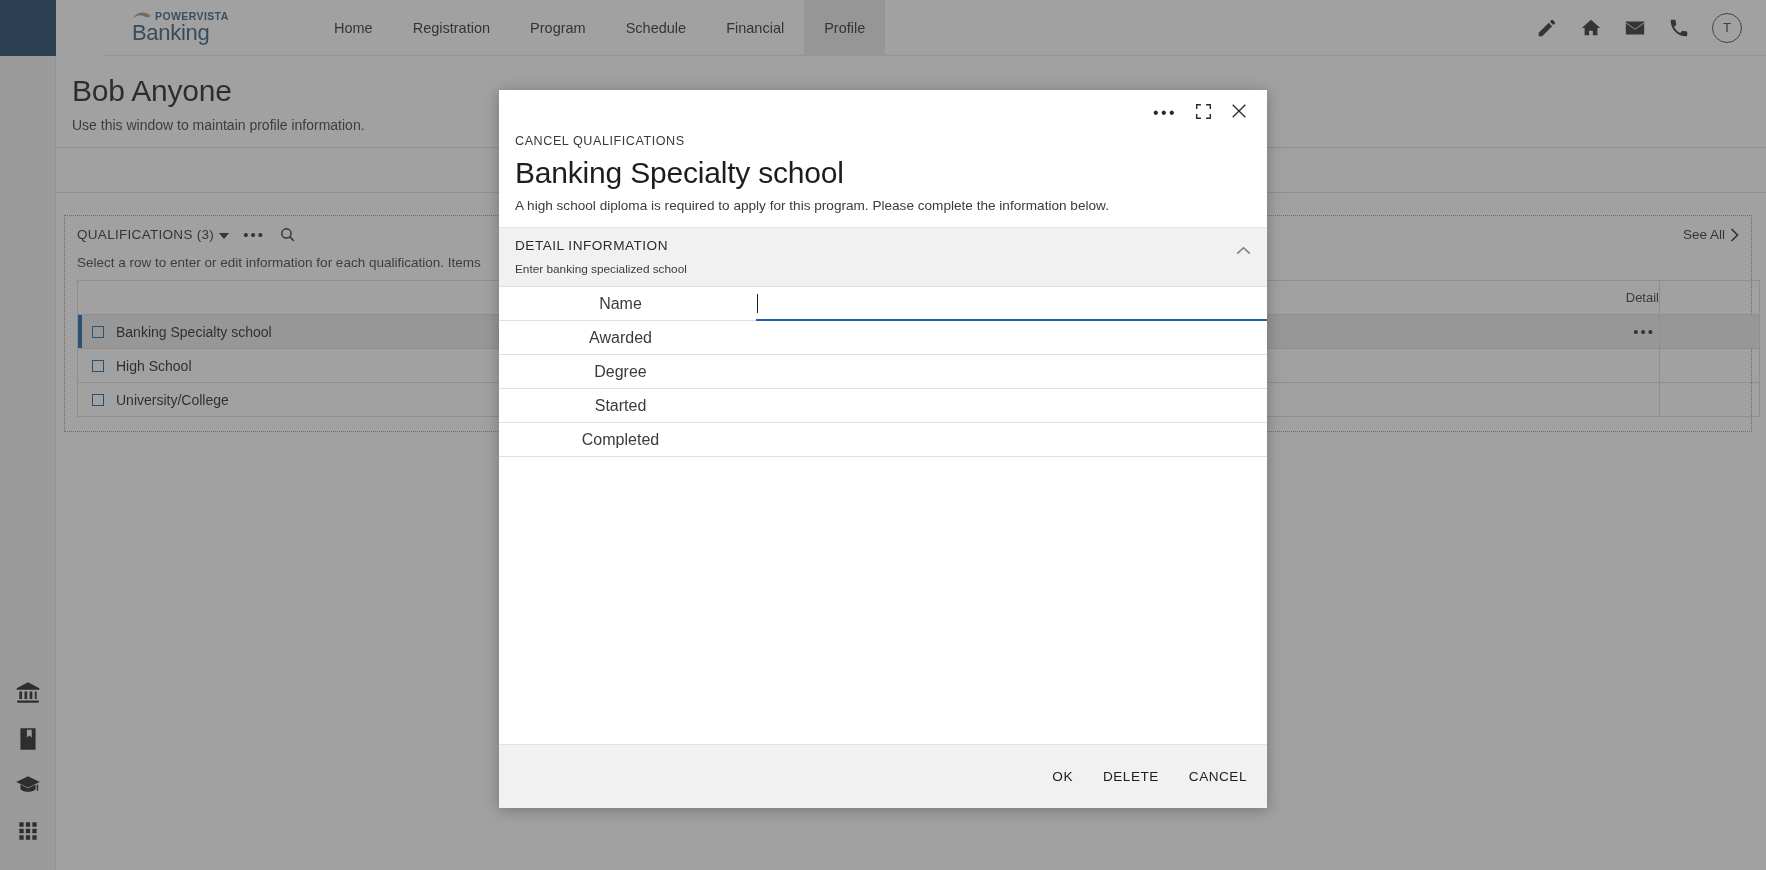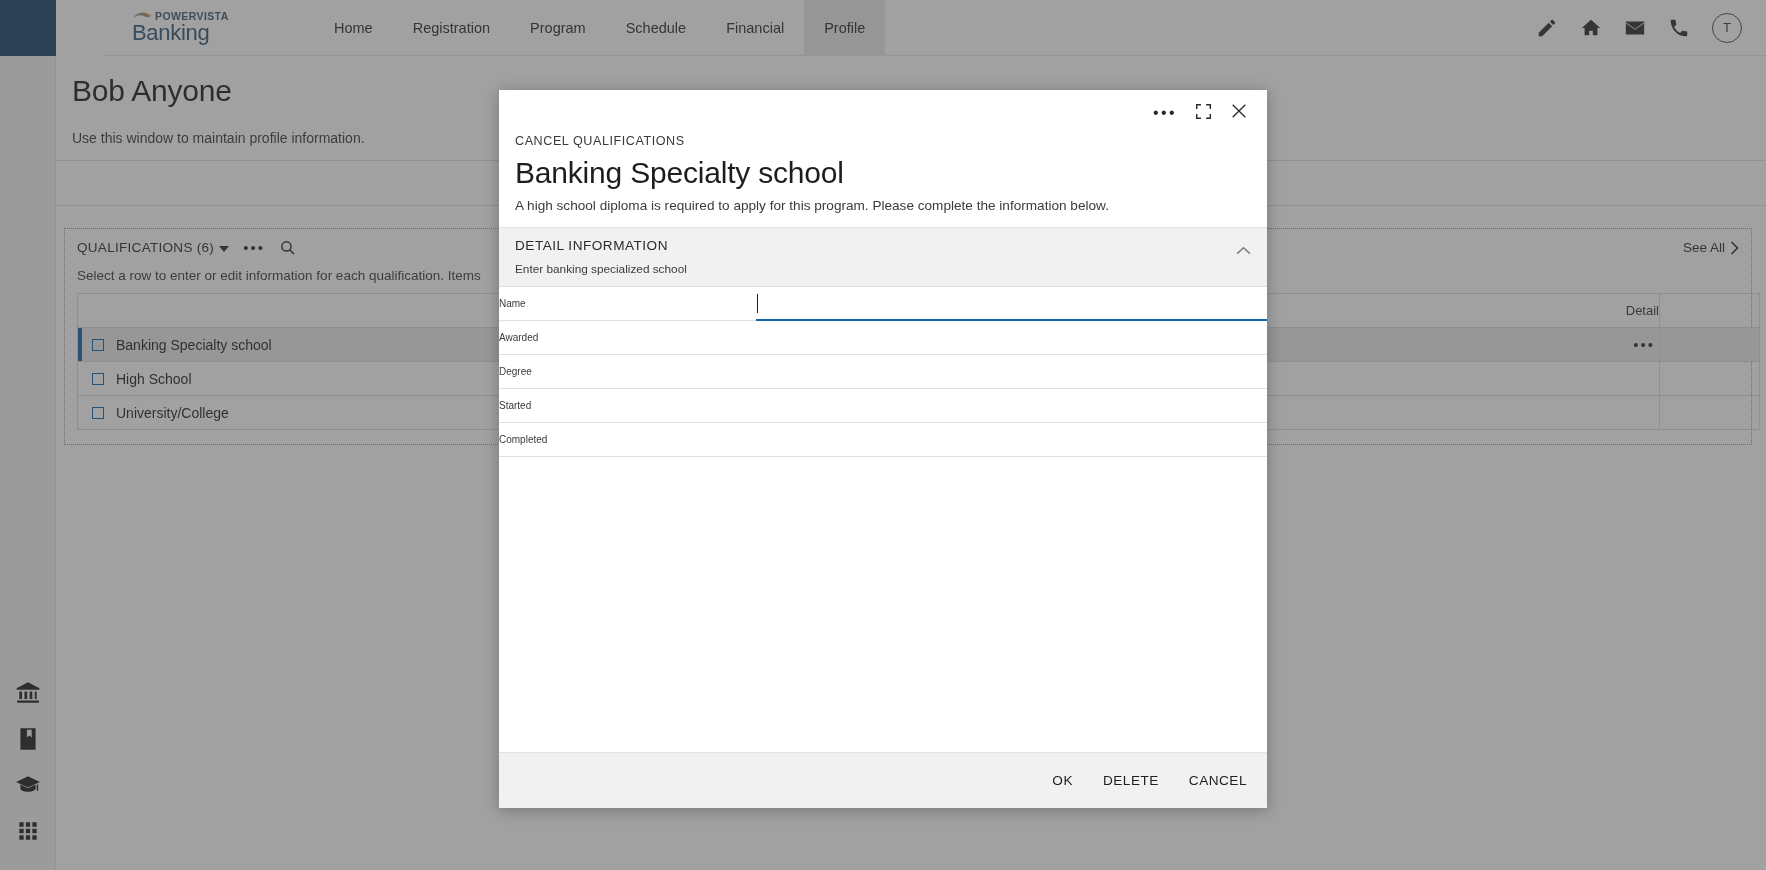--- a/index.html
+++ b/index.html
@@ -73,21 +73,21 @@
     width: 30px; height: 30px; border-radius: 50%;
     border: 1px solid #4a4a4a; color: #3a3a3a;
     display: flex; align-items: center; justify-content: center;
     font-size: 13px; cursor: pointer;
   }
 
   .content { position: absolute; left: 56px; top: 56px; right: 0; bottom: 0; background: #fff; }
 
   .page-head { padding: 18px 0 14px 16px; }
   .page-title { font-size: 30px; font-weight: 400; color: #1d1d1d; letter-spacing: -.2px; }
-  .page-sub { font-size: 14px; color: #3a3a3a; margin-top: 22px; }
+  .page-sub { font-size: 14px; color: #3a3a3a; margin-top: 9px; }
 
   .band {
     margin: 0 0 0 0; height: 46px;
     border-top: 1px solid #e0e0e0; border-bottom: 1px solid #e0e0e0;
     background: #fff;
   }
 
   .panel {
     margin: 22px 14px 0 8px;
     border: 1px dotted #9a9a9a;
@@ -152,32 +152,32 @@
   .section-title { font-size: 13.6px; letter-spacing: .5px; color: #2b2b2b; }
   .section-hint { font-size: 11.8px; font-weight: 400; color: #3b3b3b; margin-top: 9px; }
   .section-caret { position: absolute; right: 16px; top: 13px; color: #7d7d7d; }
 
   .form { flex: 1 1 auto; overflow: hidden; }
   .frow {
     display: flex; align-items: center; height: 34px;
     border-bottom: 1px solid #e0e0e0; position: relative;
   }
   .flabel {
-    width: 257px; text-align: left; padding-right: 14px;
-    font-size: 10px; color: #3b3b3b; flex: 0 0 auto;
+    width: 257px; text-align: center; padding-right: 14px;
+    font-size: 16px; color: #3b3b3b; flex: 0 0 auto;
   }
   .fval { flex: 1 1 auto; height: 34px; position: relative; }
   .fval.focused { border-bottom: 2px solid #1565a8; }
   .caret-bar {
     position: absolute; left: 1px; top: 7px; width: 1px; height: 19px; background: #1f1f1f;
   }
 
   .modal-foot {
     border-top: 1px solid #e3e3e3; background: #f1f1f1;
-    height: 56px; display: flex; align-items: center; justify-content: flex-end;
+    height: 64px; display: flex; align-items: center; justify-content: flex-end;
     gap: 30px; padding-right: 20px;
   }
   .fbtn {
     background: none; border: none; cursor: pointer;
     font-family: "Liberation Sans", sans-serif;
     font-size: 13.6px; letter-spacing: .5px; color: #1f1f1f;
   }
 </style>
 </head>
 <body>
@@ -262,21 +262,21 @@
       <div class="page-head">
         <div class="page-title">Bob Anyone</div>
         <div class="page-sub">Use this window to maintain profile information.</div>
       </div>
 
       <div class="band"></div>
 
       <div class="panel">
         <div class="panel-head">
           <span class="panel-title">
-            <span>QUALIFICATIONS (6)</span><i class="caret-down"></i>
+            <span>QUALIFICATIONS (3)</span><i class="caret-down"></i>
           </span>
           <span class="dots">•••</span>
           <span>
             <svg class="sicon" viewBox="0 0 24 24" fill="none" stroke="currentColor" stroke-width="2.1" aria-hidden="true">
               <circle cx="10.5" cy="10.5" r="6.5"></circle>
                 <path d="M15.4 15.4 21 21"></path>
             </svg>
           </span>
           <span class="see-all">
             <span>See All</span>

